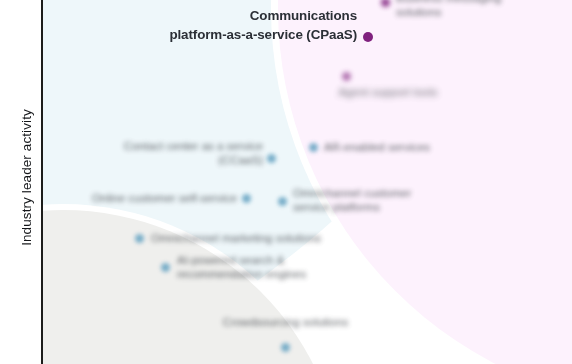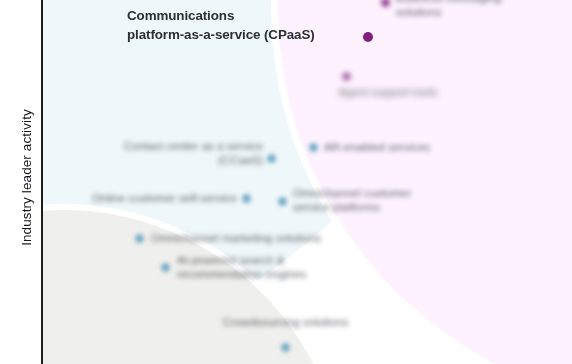--- a/index.html
+++ b/index.html
@@ -72,21 +72,21 @@
   }
   .label.blurred{filter:blur(2.9px);opacity:.82;}
   .label.blurred-strong{filter:blur(3.4px);opacity:.75;}
   .label.ta-right{text-align:right;}
   .label.ta-left{text-align:left;}
   .label.ta-center{text-align:center;}
 
   
   #label-cpaas{
     position:absolute;right:215px;top:6px;width:230px;
-    font-size:13.4px;line-height:19px;
+    text-align:right;font-size:13.4px;line-height:19px;
     font-weight:700;color:#2b2f36;white-space:pre-line;
     letter-spacing:-.1px;
   }
 </style>
 </head>
 <body>
 
 <div id="stage">
 
   <div id="plot">

